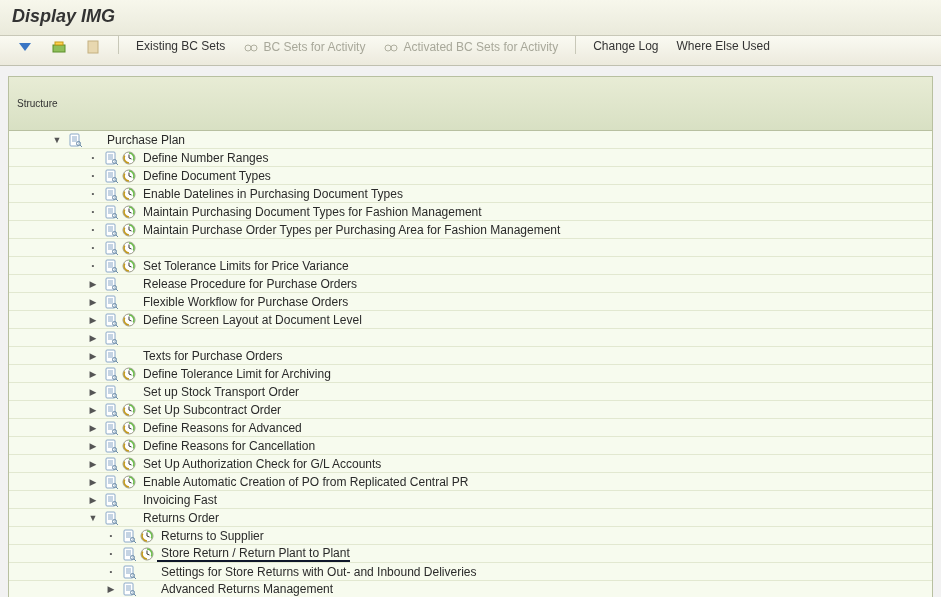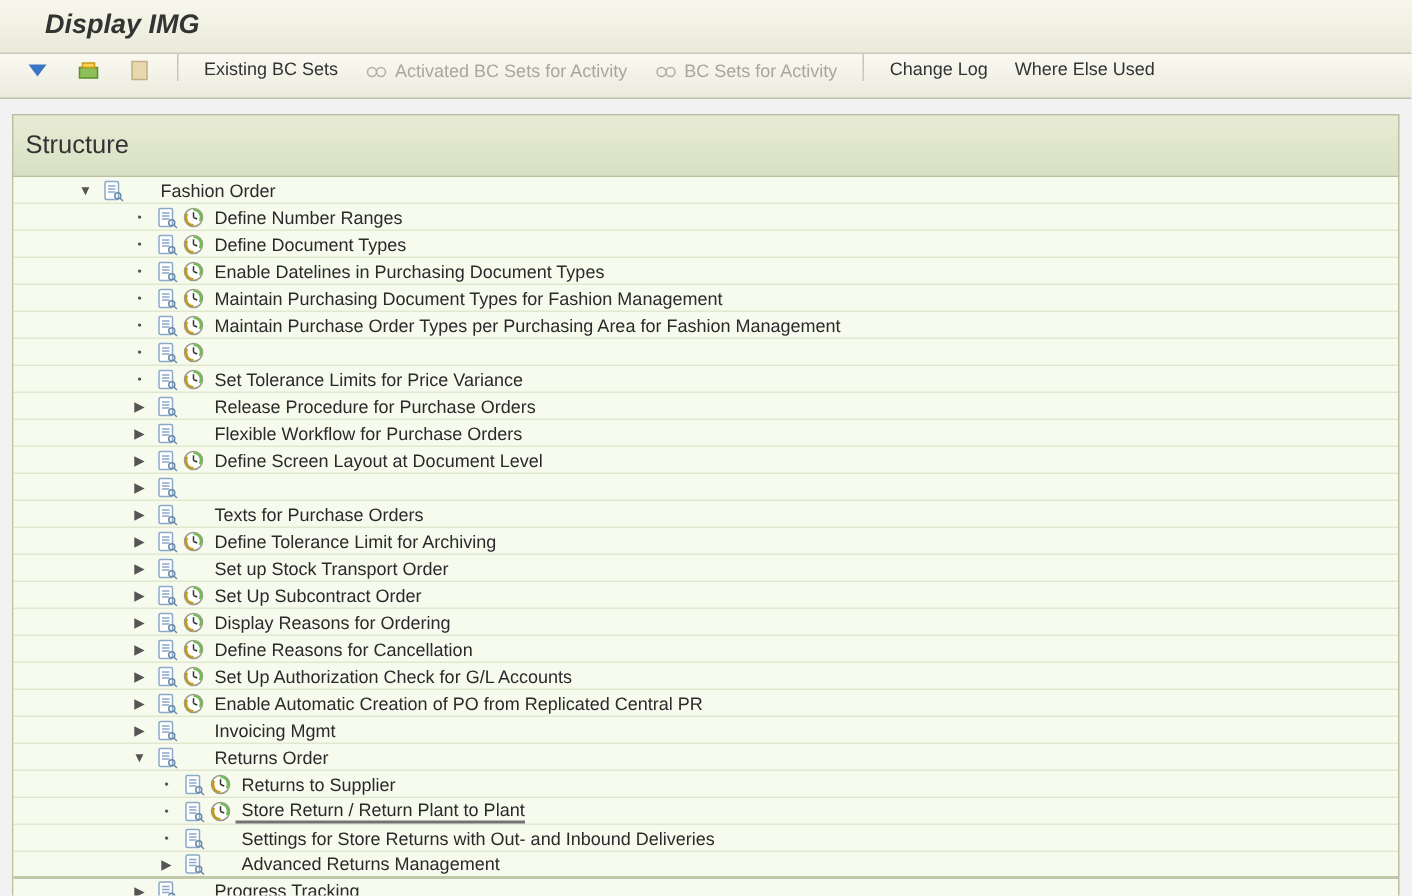--- a/index.html
+++ b/index.html
@@ -8,21 +8,21 @@
     width: 941px; height: 597px;
     font-family: Arial, Helvetica, sans-serif;
     font-size: 12px;
     background: #f2f2f2;
     color: #333;
     overflow: hidden;
   }
   .title-bar {
     background: linear-gradient(#f7f7ec, #eaeadb);
     border-bottom: 1px solid #c8c8b8;
-    padding: 6px 12px 8px 30px;
+    padding: 6px 12px 8px 12px;
     font-size: 18px;
     font-style: italic;
     font-weight: bold;
     color: #333;
   }
   .toolbar {
     background: linear-gradient(#fafaf2, #eceadd);
     border-bottom: 1px solid #c0c0b0;
     height: 30px;
     display: flex;
@@ -36,22 +36,22 @@
     border-radius: 3px;
     color: #333;
     display:flex; align-items:center; gap:4px;
     cursor: pointer;
   }
   .tb-btn.disabled { color:#a8a89a; cursor:default; }
   .tb-ico { width:16px; height:16px; display:block; }
   .section-label {
     background: linear-gradient(#e8ecd5, #d8e0c3);
     border: 1px solid #b8c0a0;
-    padding: 10px 8px;
-    font-size: 17px;
+    padding: 21px 8px;
+    font-size: 10px;
     color: #333;
     margin: 10px 8px 0 8px;
   }
   .tree-wrap {
     margin: 0 8px 0 8px;
     border-left:1px solid #b8c0a0;
     border-right:1px solid #b8c0a0;
     border-bottom:1px solid #b8c0a0;
   }
   .tree {
@@ -69,21 +69,21 @@
     width:12px; height:12px; display:flex; align-items:center; justify-content:center;
     font-size:9px; color:#555; margin-right:4px; cursor:pointer;
     flex-shrink:0;
   }
   .bullet {
     width:12px; text-align:center; font-size:8px; color:#555; margin-right:4px;
     flex-shrink:0;
   }
   .ico { width:16px; height:16px; margin-right:2px; display:block; flex-shrink:0; }
   .txt { padding-left:4px; color:#2a2a2a; white-space:nowrap; }
-  .txt.highlight { border-bottom: 2px solid #737373; padding-bottom:0px; }
+  .txt.highlight { border-bottom: 2px solid #0f172a; padding-bottom:0px; }
   .row.lastgroup { border-bottom: 2px solid #bfc8a8; }
 </style>
 </head>
 <body>
 
 <div class="title-bar">Display IMG</div>
 
 <div class="toolbar">
   <span class="tb-btn">
     <svg class="tb-ico" viewBox="0 0 16 16">
@@ -100,30 +100,30 @@
     <svg class="tb-ico" viewBox="0 0 16 16">
         <rect x="3" y="2" width="10" height="12" fill="#e8d8b0" stroke="#c4b080"></rect>
       </svg>
   </span>
   <span class="vbar"></span>
   <span class="tb-btn">Existing BC Sets</span>
   <span class="tb-btn disabled">
     <svg class="tb-ico" viewBox="0 0 16 16">
         <circle cx="5" cy="9" r="3" fill="none" stroke="#b0b0a0"></circle>
         <circle cx="11" cy="9" r="3" fill="none" stroke="#b0b0a0"></circle>
+        <line x1="8" y1="9" x2="8" y2="9" stroke="#b0b0a0"></line>
       </svg>
-    <span>Activated BC Sets for Activity</span>
+    <span>BC Sets for Activity</span>
   </span>
   <span class="tb-btn disabled">
     <svg class="tb-ico" viewBox="0 0 16 16">
         <circle cx="5" cy="9" r="3" fill="none" stroke="#b0b0a0"></circle>
         <circle cx="11" cy="9" r="3" fill="none" stroke="#b0b0a0"></circle>
-        <line x1="8" y1="9" x2="8" y2="9" stroke="#b0b0a0"></line>
       </svg>
-    <span>BC Sets for Activity</span>
+    <span>Activated BC Sets for Activity</span>
   </span>
   <span class="vbar"></span>
   <span class="tb-btn">Change Log</span>
   <span class="tb-btn">Where Else Used</span>
 </div>
 
 <div class="section-label">Structure</div>
 
 <div class="tree-wrap">
 <div class="tree" id="tree">
@@ -132,21 +132,21 @@
         <span class="exp">▼</span>
         <svg class="ico" viewBox="0 0 16 16">
           <rect x="3" y="2" width="9" height="12" rx="1" fill="#fff" stroke="#8aa8c8"></rect>
           <line x1="5" y1="5" x2="10" y2="5" stroke="#8aa8c8"></line>
           <line x1="5" y1="7" x2="10" y2="7" stroke="#8aa8c8"></line>
           <line x1="5" y1="9" x2="10" y2="9" stroke="#8aa8c8"></line>
           <circle cx="11.5" cy="11.5" r="2" fill="none" stroke="#6a8aa8"></circle>
           <line x1="13" y1="13" x2="15" y2="15" stroke="#6a8aa8"></line>
         </svg>
         <span class="ico"></span>
-        <span class="txt">Fashion Order</span>
+        <span class="txt">Purchase Plan</span>
       </div>
       <div class="row">
         <span class="indent" style="width:72px"></span>
         <span class="bullet">•</span>
         <svg class="ico" viewBox="0 0 16 16">
           <rect x="3" y="2" width="9" height="12" rx="1" fill="#fff" stroke="#8aa8c8"></rect>
           <line x1="5" y1="5" x2="10" y2="5" stroke="#8aa8c8"></line>
           <line x1="5" y1="7" x2="10" y2="7" stroke="#8aa8c8"></line>
           <line x1="5" y1="9" x2="10" y2="9" stroke="#8aa8c8"></line>
           <circle cx="11.5" cy="11.5" r="2" fill="none" stroke="#6a8aa8"></circle>
@@ -420,21 +420,21 @@
           <circle cx="11.5" cy="11.5" r="2" fill="none" stroke="#6a8aa8"></circle>
           <line x1="13" y1="13" x2="15" y2="15" stroke="#6a8aa8"></line>
         </svg>
         <svg class="ico" viewBox="0 0 16 16">
           <circle cx="8" cy="8" r="6" fill="#fff" stroke="#9a9a8a"></circle>
           <path d="M8 3 A5 5 0 0 1 12.3 10.5" fill="none" stroke="#6bbf4a" stroke-width="1.5"></path>
           <path d="M8 13 A5 5 0 0 1 3.7 5.5" fill="none" stroke="#c49a1a" stroke-width="1.5"></path>
           <line x1="8" y1="8" x2="8" y2="4.5" stroke="#333"></line>
           <line x1="8" y1="8" x2="10.5" y2="9" stroke="#333"></line>
         </svg>
-        <span class="txt">Display Reasons for Ordering</span>
+        <span class="txt">Define Reasons for Advanced</span>
       </div>
       <div class="row">
         <span class="indent" style="width:72px"></span>
         <span class="exp">▶</span>
         <svg class="ico" viewBox="0 0 16 16">
           <rect x="3" y="2" width="9" height="12" rx="1" fill="#fff" stroke="#8aa8c8"></rect>
           <line x1="5" y1="5" x2="10" y2="5" stroke="#8aa8c8"></line>
           <line x1="5" y1="7" x2="10" y2="7" stroke="#8aa8c8"></line>
           <line x1="5" y1="9" x2="10" y2="9" stroke="#8aa8c8"></line>
           <circle cx="11.5" cy="11.5" r="2" fill="none" stroke="#6a8aa8"></circle>
@@ -494,21 +494,21 @@
         <span class="exp">▶</span>
         <svg class="ico" viewBox="0 0 16 16">
           <rect x="3" y="2" width="9" height="12" rx="1" fill="#fff" stroke="#8aa8c8"></rect>
           <line x1="5" y1="5" x2="10" y2="5" stroke="#8aa8c8"></line>
           <line x1="5" y1="7" x2="10" y2="7" stroke="#8aa8c8"></line>
           <line x1="5" y1="9" x2="10" y2="9" stroke="#8aa8c8"></line>
           <circle cx="11.5" cy="11.5" r="2" fill="none" stroke="#6a8aa8"></circle>
           <line x1="13" y1="13" x2="15" y2="15" stroke="#6a8aa8"></line>
         </svg>
         <span class="ico"></span>
-        <span class="txt">Invoicing Mgmt</span>
+        <span class="txt">Invoicing Fast</span>
       </div>
       <div class="row">
         <span class="indent" style="width:72px"></span>
         <span class="exp">▼</span>
         <svg class="ico" viewBox="0 0 16 16">
           <rect x="3" y="2" width="9" height="12" rx="1" fill="#fff" stroke="#8aa8c8"></rect>
           <line x1="5" y1="5" x2="10" y2="5" stroke="#8aa8c8"></line>
           <line x1="5" y1="7" x2="10" y2="7" stroke="#8aa8c8"></line>
           <line x1="5" y1="9" x2="10" y2="9" stroke="#8aa8c8"></line>
           <circle cx="11.5" cy="11.5" r="2" fill="none" stroke="#6a8aa8"></circle>

